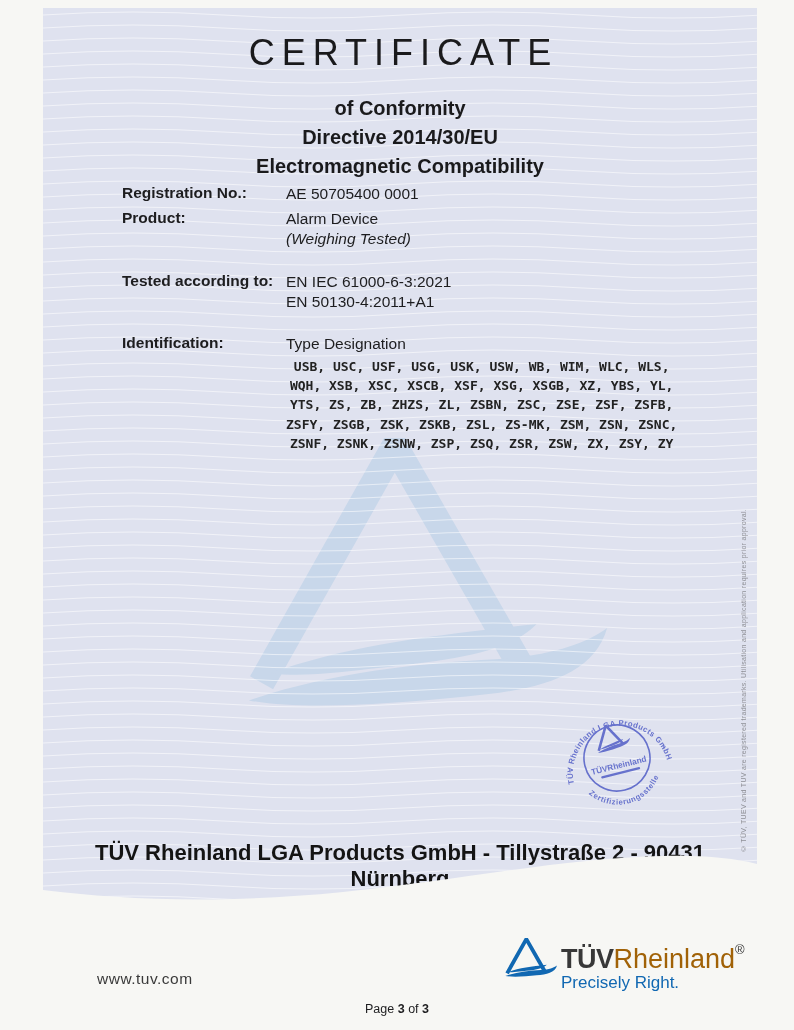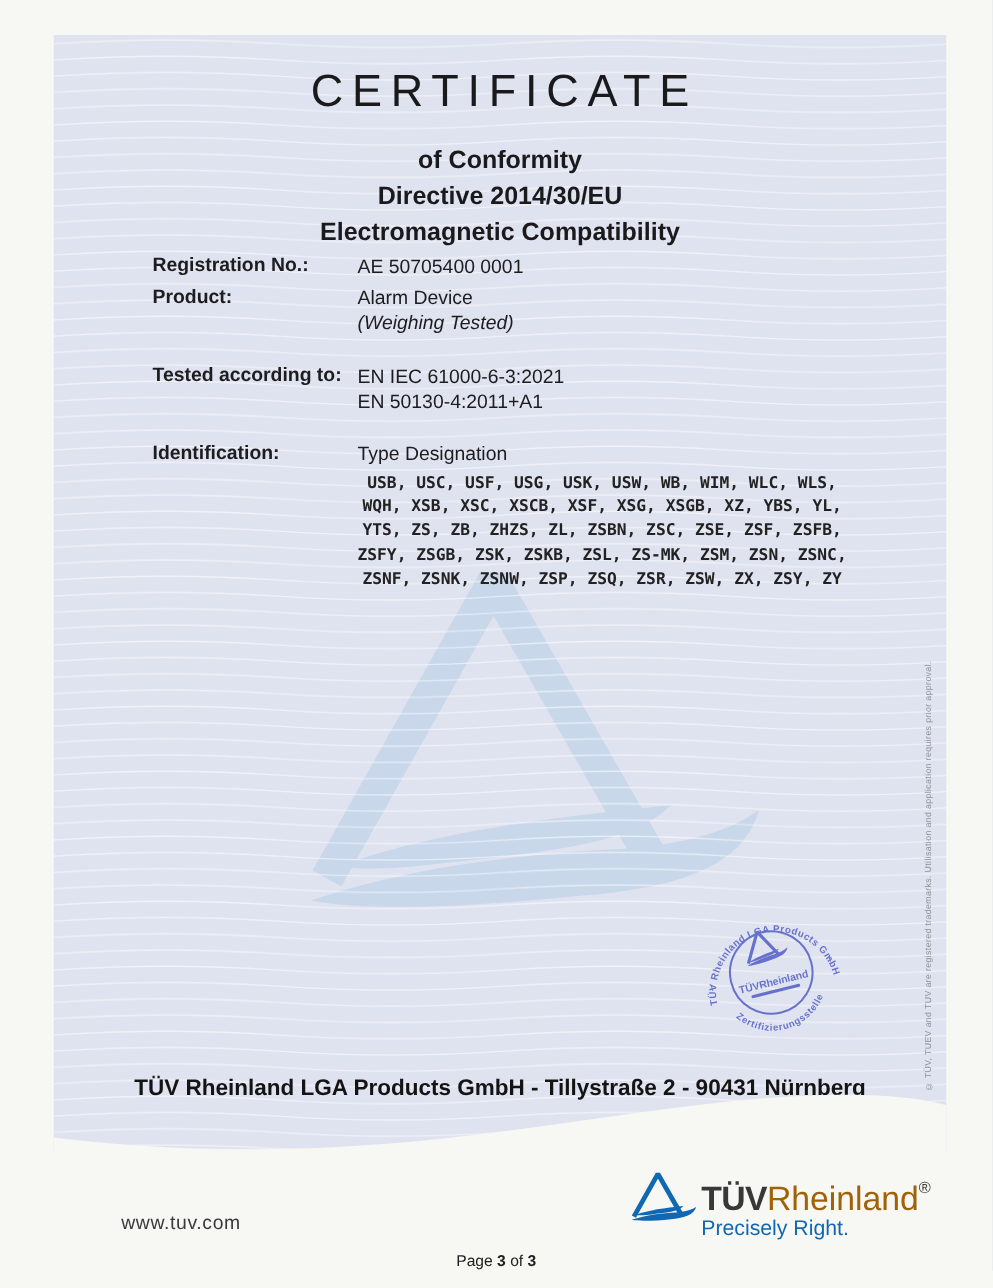--- a/index.html
+++ b/index.html
@@ -8,21 +8,21 @@
     font-family:"Liberation Sans", sans-serif;
     background:#f7f7f4;
     position:relative;
     overflow:hidden;
     color:#1d1d1f;
   }
   .page { position:absolute; inset:0; }
 
   
   .paper {
-    position:absolute; left:43px; top:28px; width:714px; height:896px;
+    position:absolute; left:43px; top:8px; width:714px; height:896px;
     background:#dfe2ef;
   }
   .layer { position:absolute; pointer-events:none; }
   .watermark { left:198px; top:430px; width:372px; height:284px; }
   .guilloche { inset:0; width:714px; height:896px; }
   .wave-edge { left:0; bottom:0; width:714px; height:56px; }
 
   .content { position:absolute; inset:0; }
 
   .title {
@@ -46,21 +46,21 @@
   .type-line {
     font-family:"DejaVu Sans Mono","Liberation Mono",monospace;
     font-size:13px; font-weight:700; line-height:19.2px; color:#222;
     white-space:pre;
   }
 
   .stamp { position:absolute; left:512px; top:688px; width:124px; height:124px; opacity:.8; }
 
   .footer-address {
     position:absolute; top:832px; left:0; width:100%;
-    text-align:center; font-size:18px; font-weight:700; color:#141414;
+    text-align:center; font-size:22px; font-weight:700; color:#141414;
   }
 
   .side-note {
     position:absolute; right:10px; bottom:52px;
     writing-mode:vertical-rl; transform:rotate(180deg);
     font-size:7px; letter-spacing:.3px; color:#8f9096;
     white-space:nowrap;
   }
 
   

